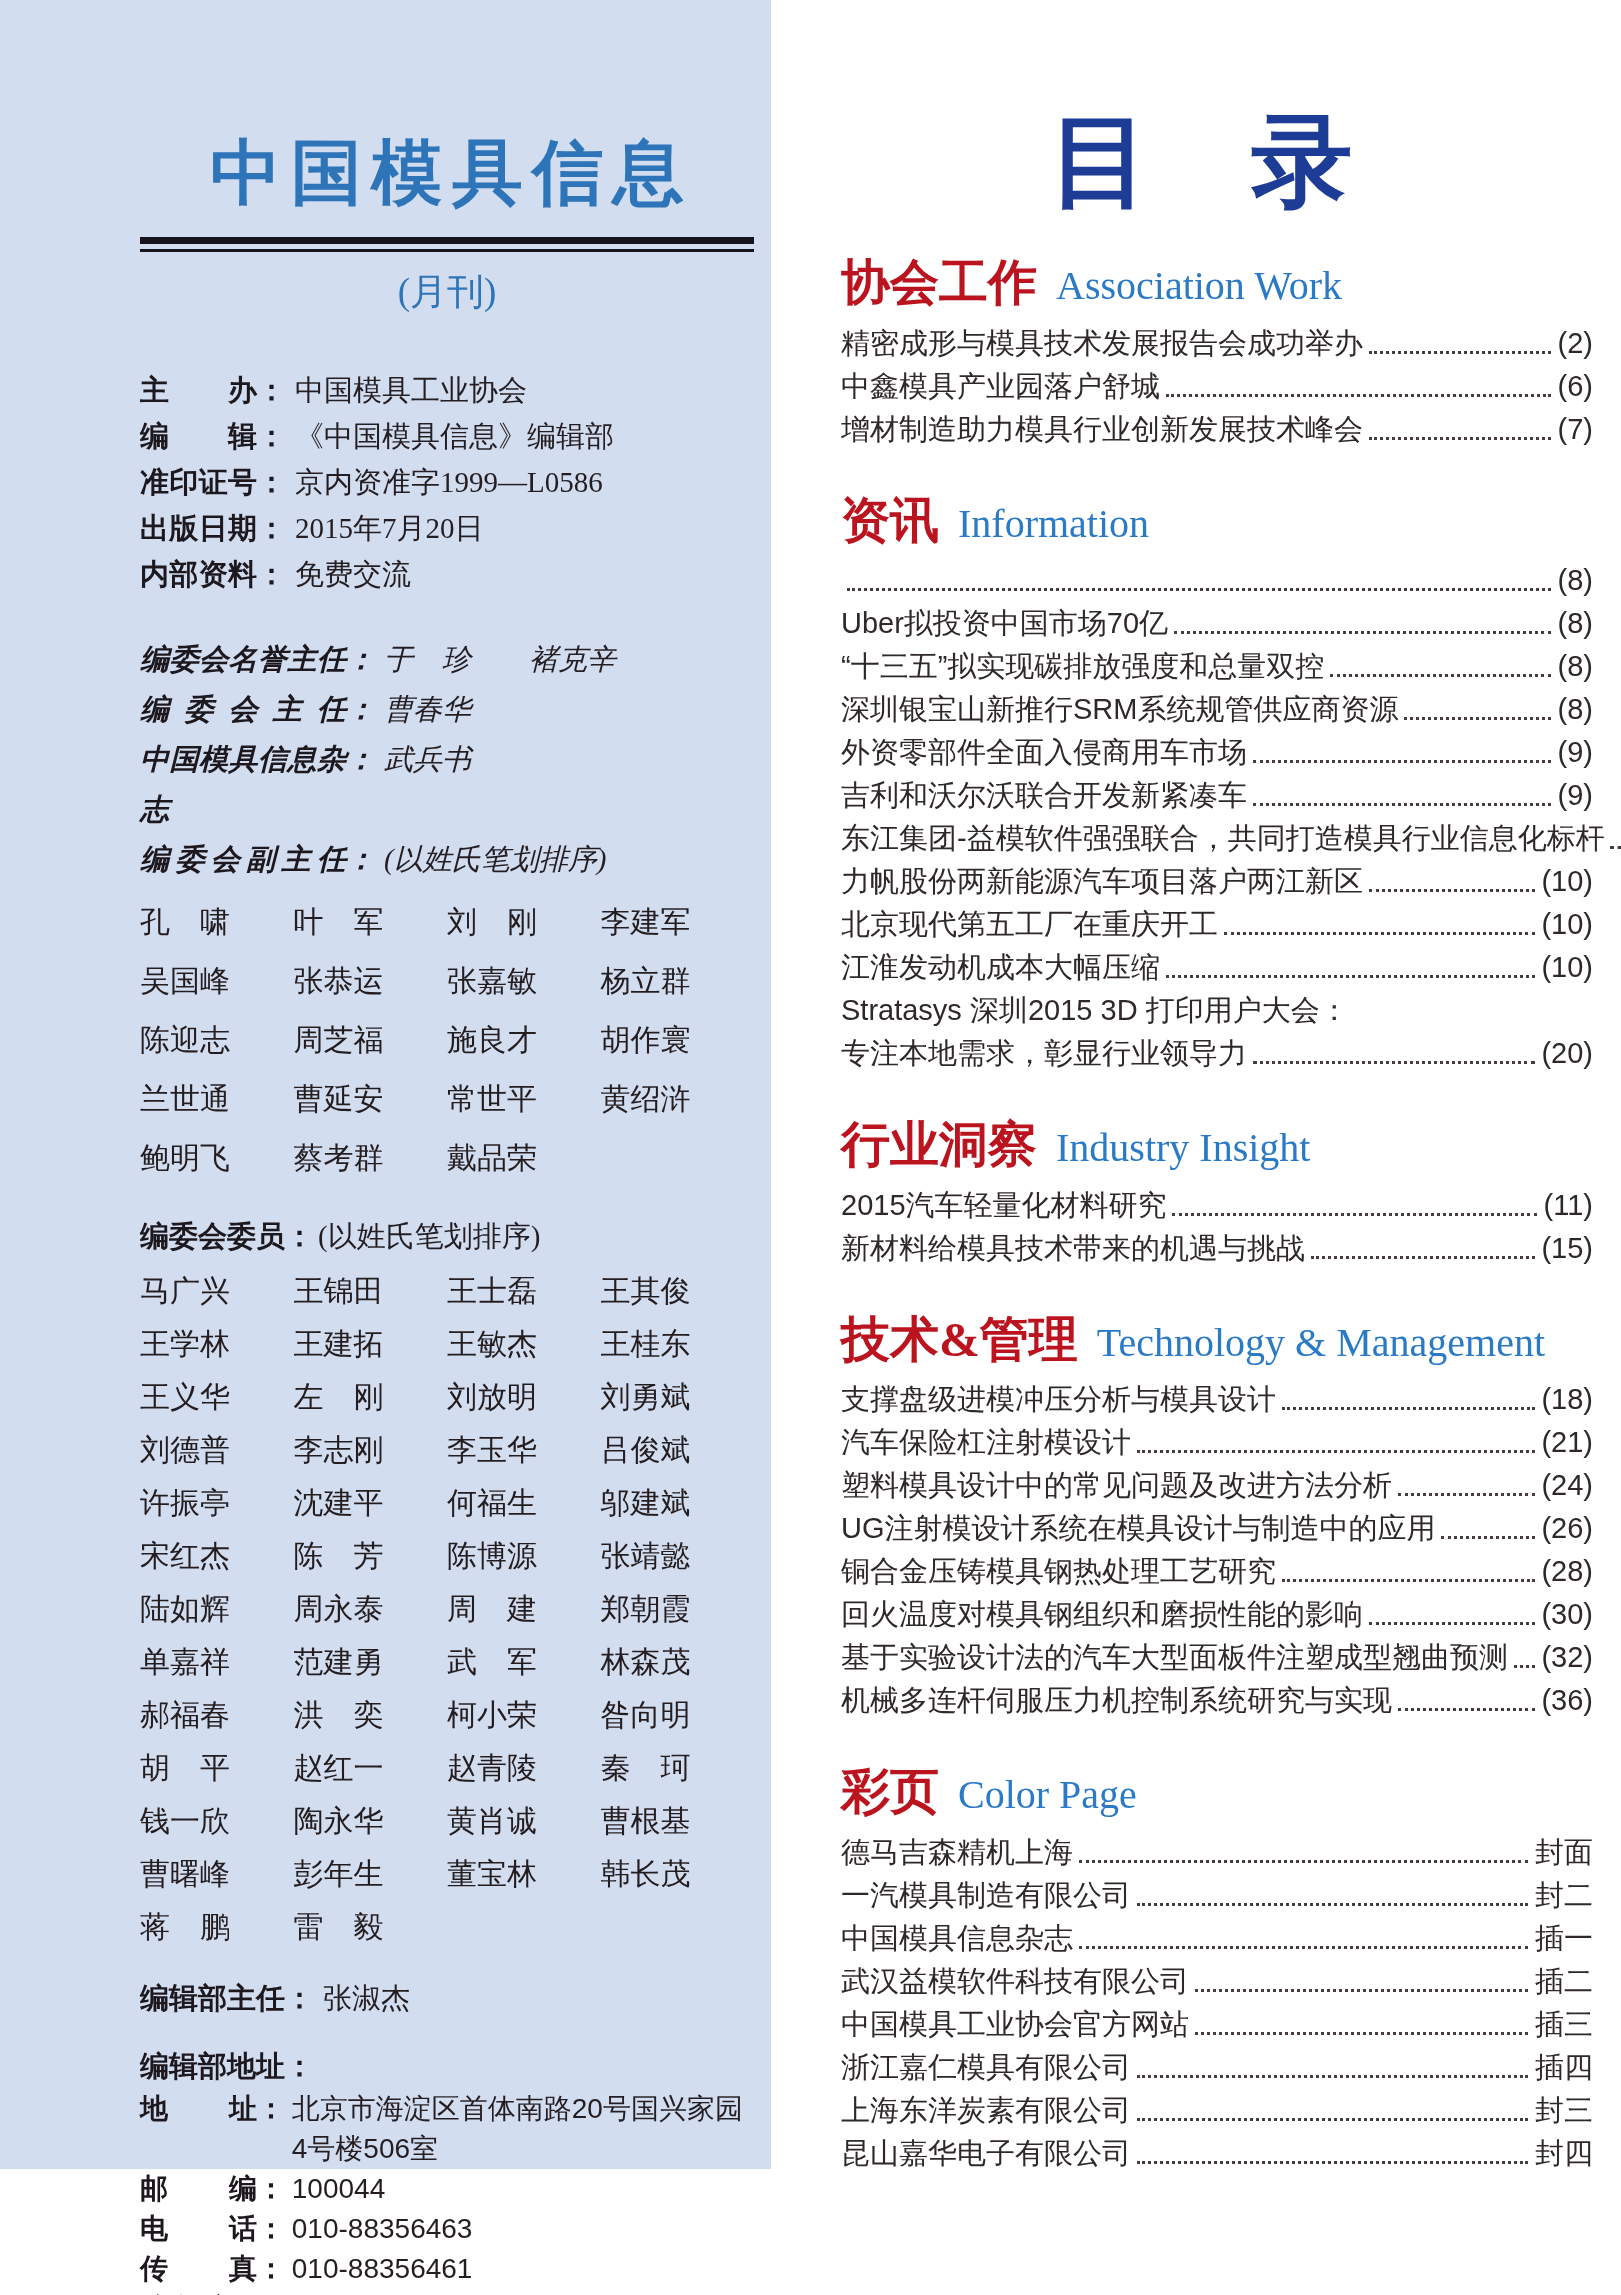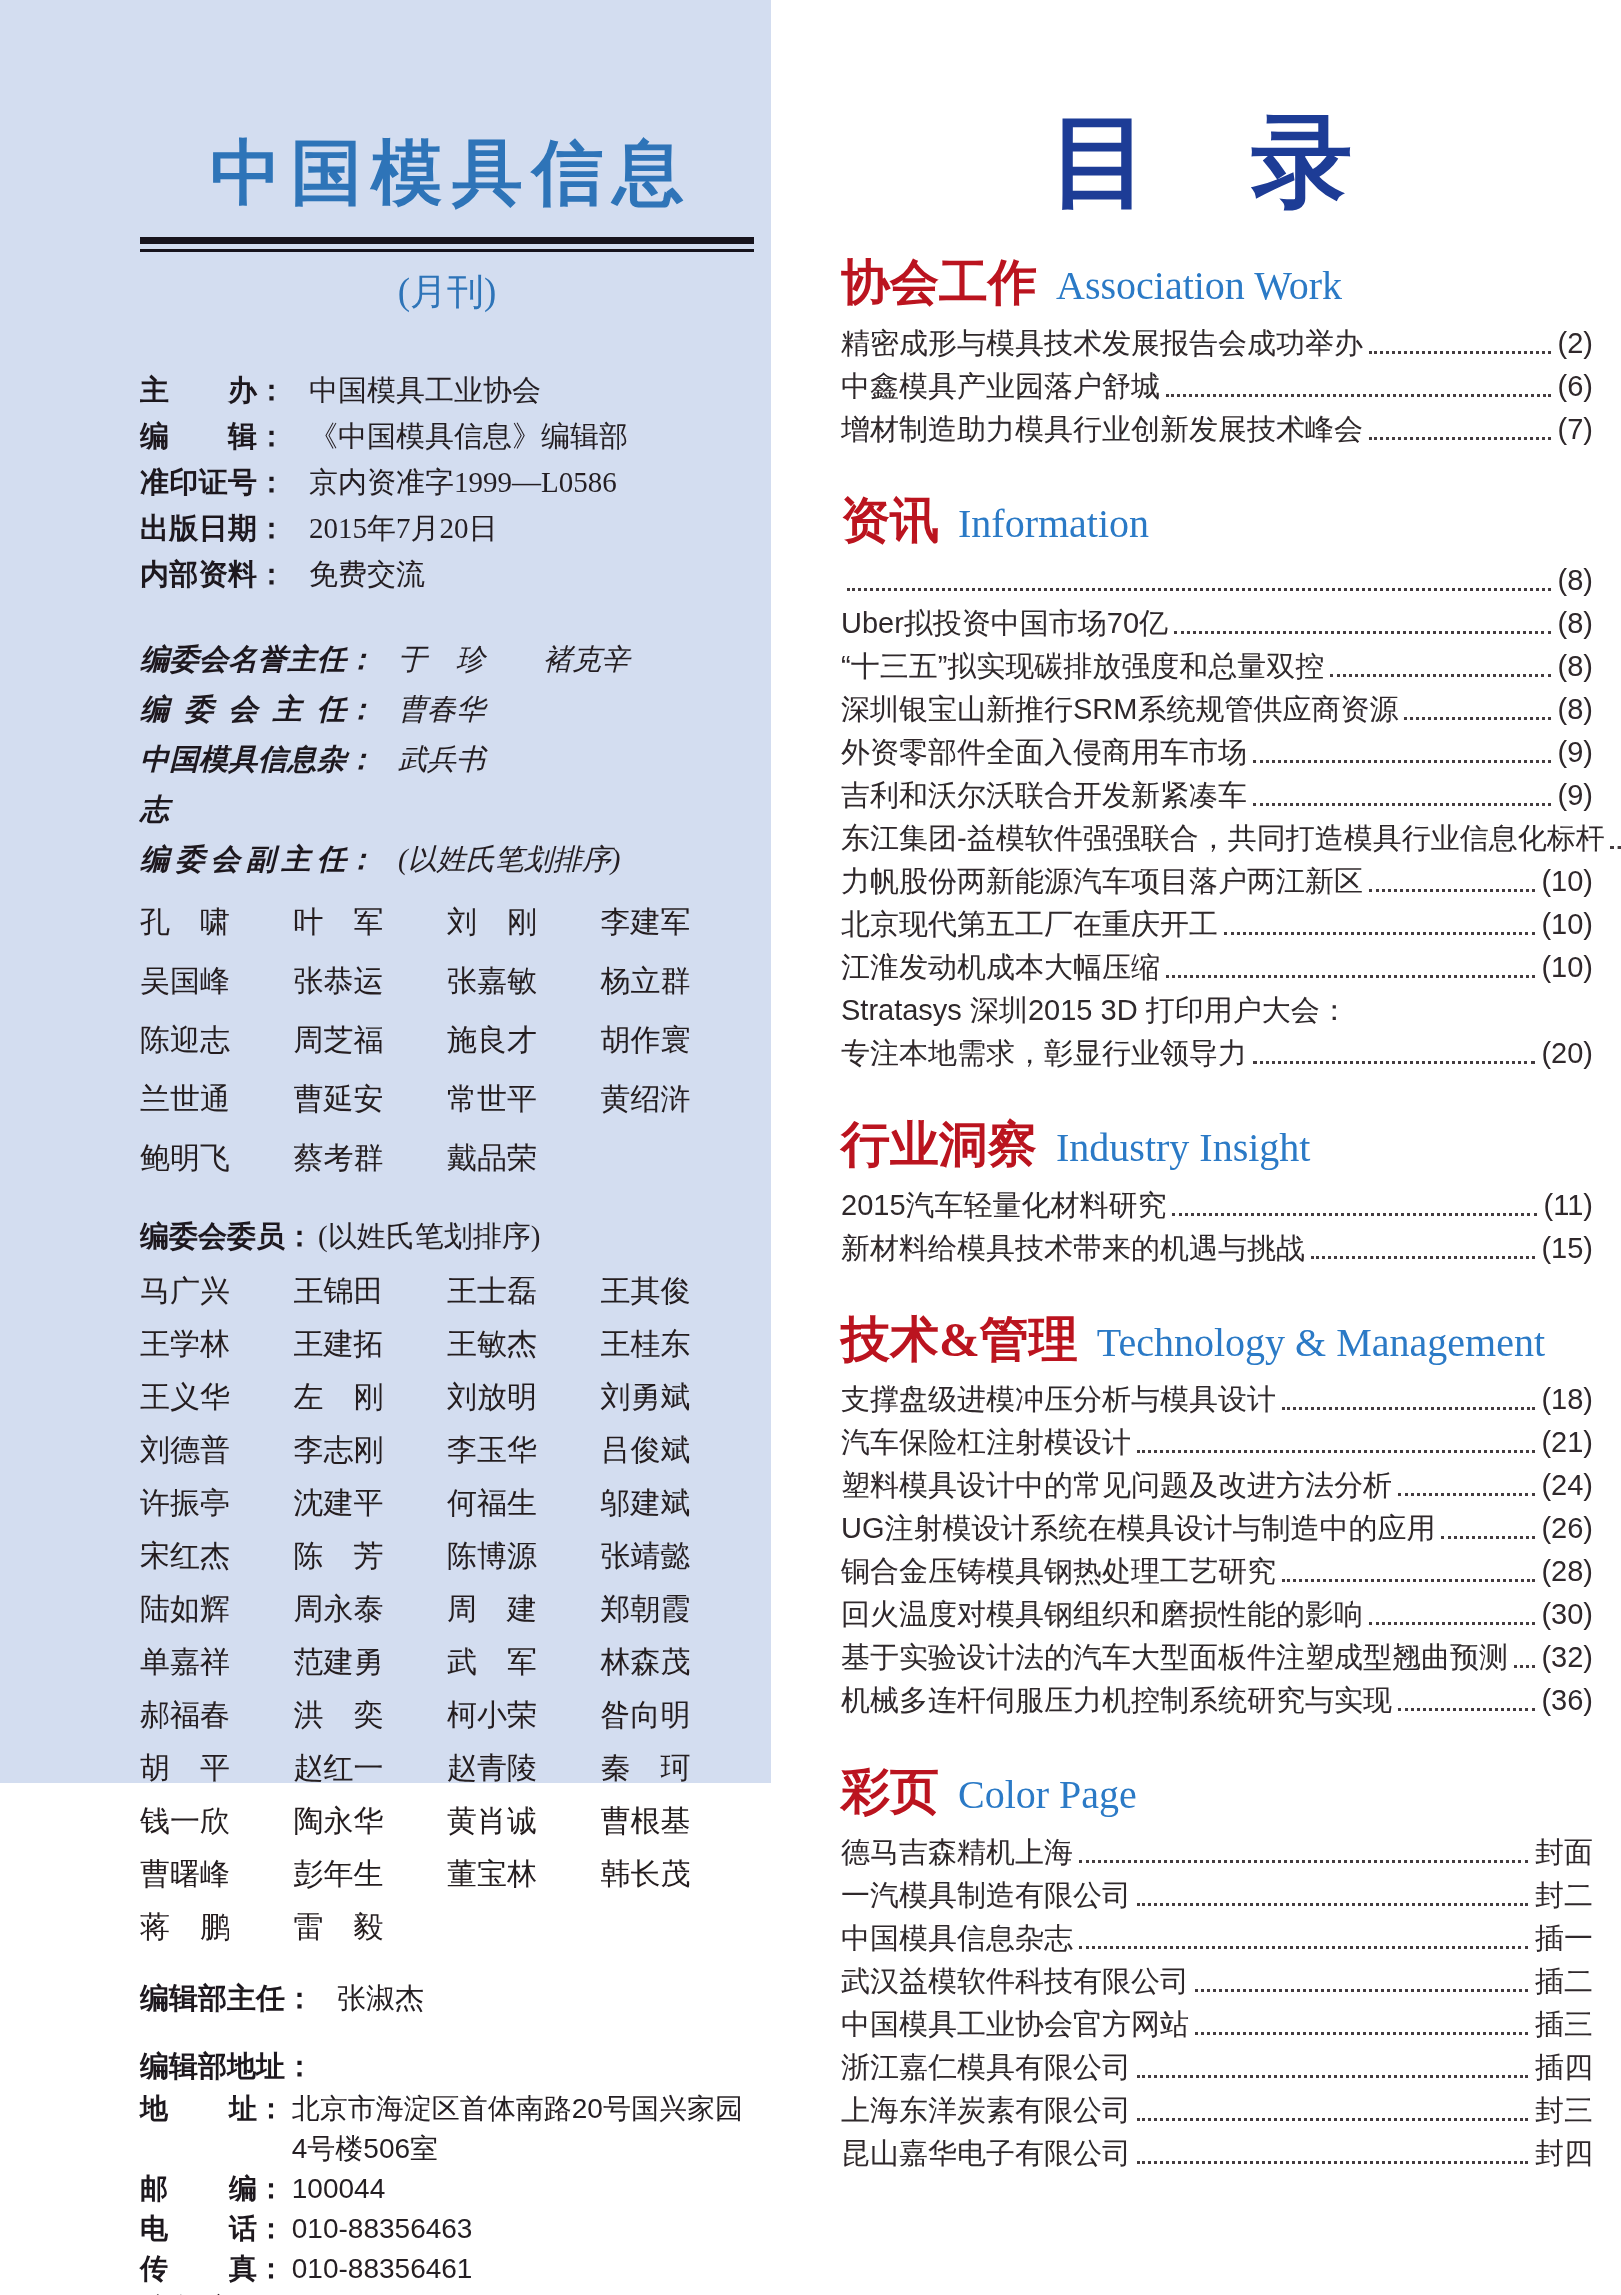--- a/index.html
+++ b/index.html
@@ -3,21 +3,21 @@
 <meta charset="utf-8">
 <style>
   html,body{margin:0;padding:0;background:#888;}
   .page{
     position:relative;width:1622px;height:2295px;background:#ffffff;
     font-family:"Liberation Sans","DejaVu Sans",sans-serif;
     color:#241e22;overflow:hidden;
   }
   
   .sidebar{
-    position:absolute;left:0;top:0;width:771px;height:1783px;
+    position:absolute;left:0;top:0;width:771px;height:2169px;
     background:#d3ddf0;box-sizing:border-box;
     padding:126px 17px 0 140px;
   }
   .mag-title{
     font-size:71px;font-weight:800;color:#2e74b8;
     text-align:center;letter-spacing:9.5px;text-indent:9.5px;white-space:nowrap;
     font-family:"Liberation Sans","DejaVu Sans",sans-serif;
   }
   .rule-thick{height:6.8px;background:#17141d;margin-top:16.4px;}
   .rule-thin{height:2.7px;background:#17141d;margin-top:4.8px;}
@@ -27,21 +27,21 @@
   }
   .pubinfo{margin-top:50px;}
   .info-row{display:flex;align-items:baseline;line-height:46px;font-size:29px;}
   .jlbl{
     display:inline-block;font-weight:700;color:#1d181e;
     text-align:justify;text-align-last:justify;
   }
   .w172{width:117px;}
   .w302{width:206px;}
   .colon{font-weight:700;color:#1d181e;}
-  .val{font-family:"Liberation Serif","DejaVu Serif",serif;margin-left:23px;color:#241e22;}
+  .val{font-family:"Liberation Serif","DejaVu Serif",serif;margin-left:9px;color:#241e22;}
   .board{margin-top:37px;font-style:italic;}
   .board .info-row{line-height:50px;}
   .name-grid{
     display:grid;grid-template-columns:repeat(4,1fr);
     font-family:"Liberation Serif","DejaVu Serif",serif;
     font-size:30px;color:#241d1f;
   }
   .board-names{margin-top:8.2px;}
   .board-names .name-cell{line-height:59px;}
   .members-header{margin-top:31px;font-size:29px;line-height:37px;}

